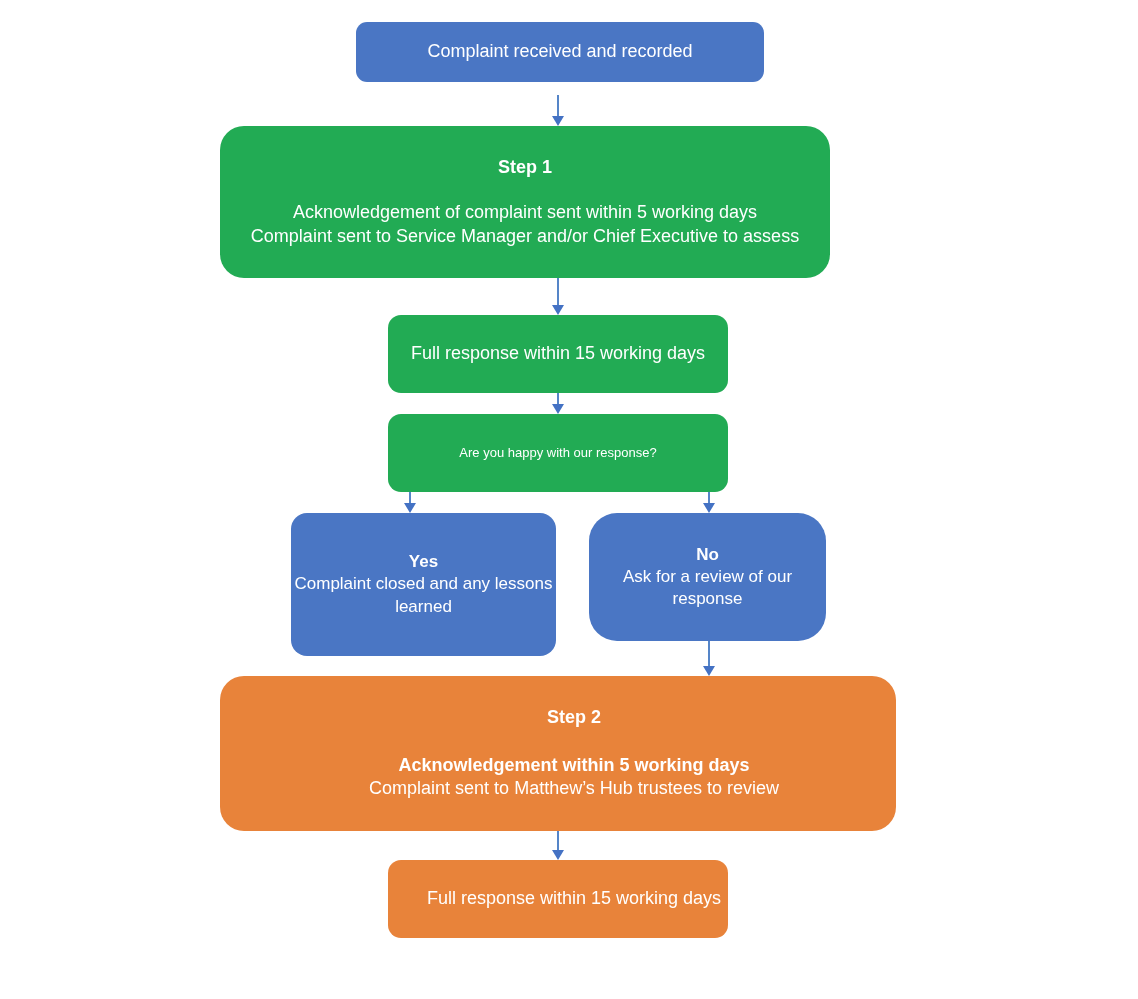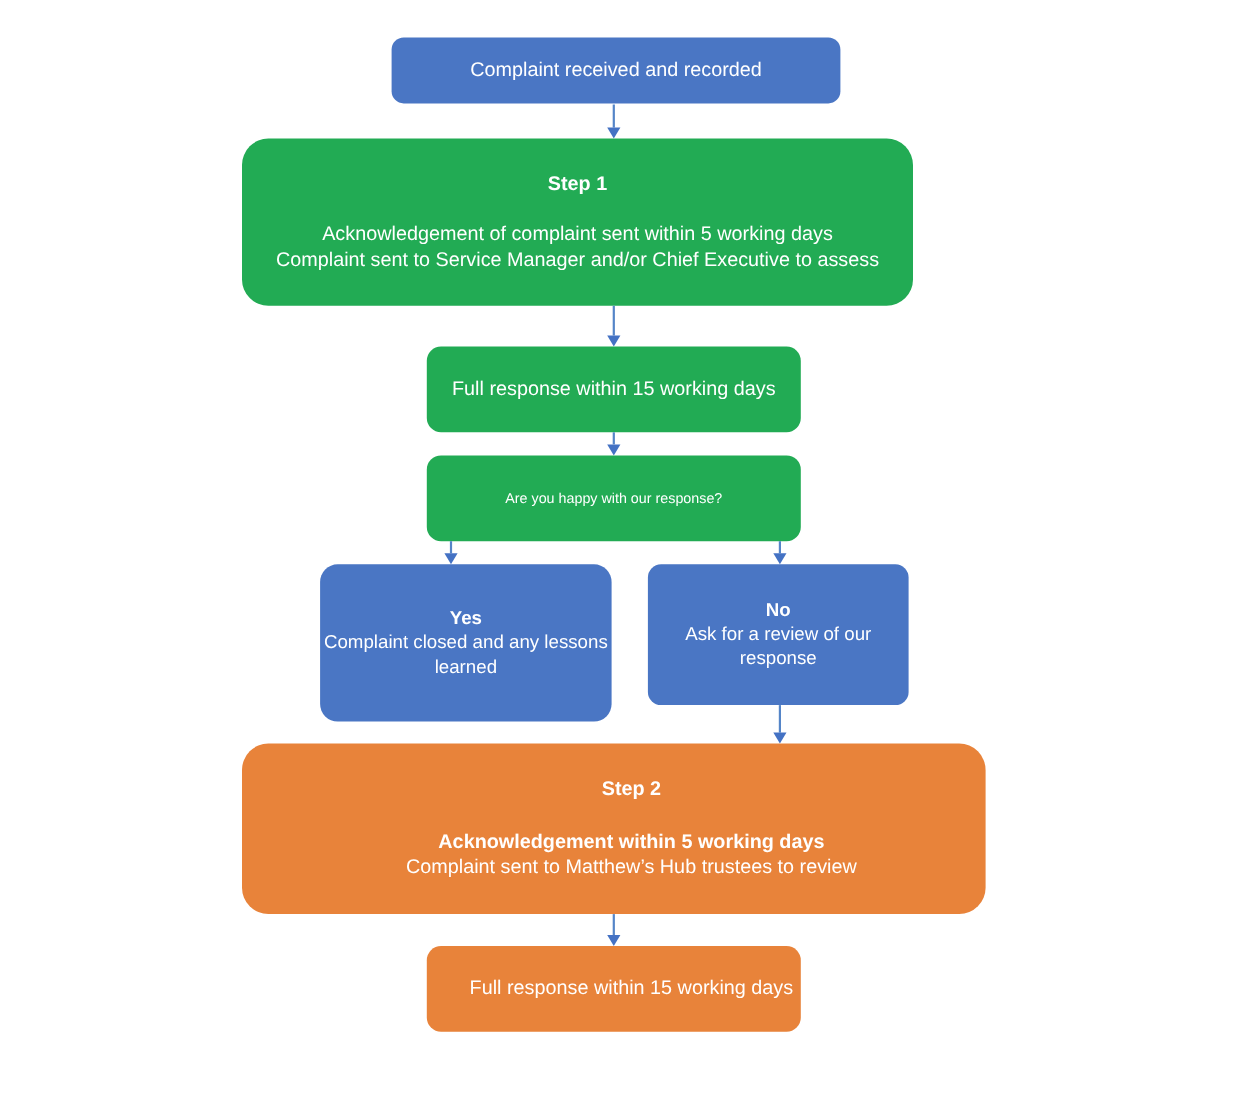--- a/index.html
+++ b/index.html
@@ -41,21 +41,21 @@
     font-weight: normal;
   }
 
   
   .blue   { background: #4A76C4; }
   .green  { background: #22AB54; }
   .orange { background: #E8833A; padding-left: 32px; }
 
   
   #n-received {
-    left: 356px;  top: 34px;
+    left: 356px;  top: 22px;
     width: 408px; height: 60px;
     border-radius: 11px;
     font-size: 18px;
   }
   #n-step1 {
     left: 220px;  top: 126px;
     width: 610px; height: 152px;
     border-radius: 24px;
     font-size: 18px;
   }
@@ -74,21 +74,21 @@
   }
   #n-yes {
     left: 291px;  top: 513px;
     width: 265px; height: 143px;
     border-radius: 16px;
     font-size: 17px;
   }
   #n-no {
     left: 589px;  top: 513px;
     width: 237px; height: 128px;
-    border-radius: 12px;
+    border-radius: 28px;
     font-size: 17px;
   }
   #n-step2 {
     left: 220px;  top: 676px;
     width: 676px; height: 155px;
     border-radius: 24px;
     font-size: 18px;
   }
   #n-step2 .title { margin-bottom: 24px; font-size: 18px; }
   #n-full2 {

